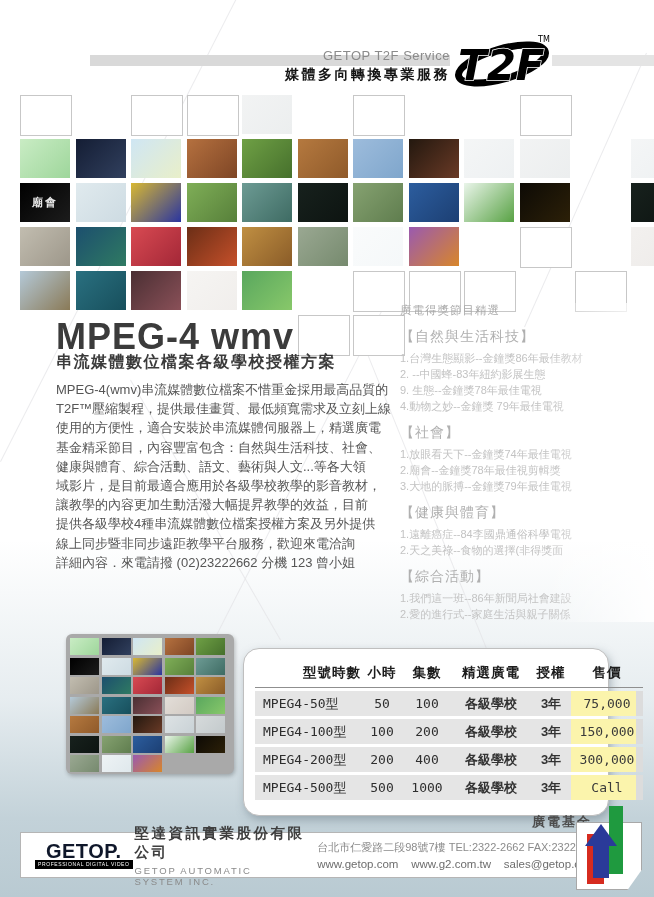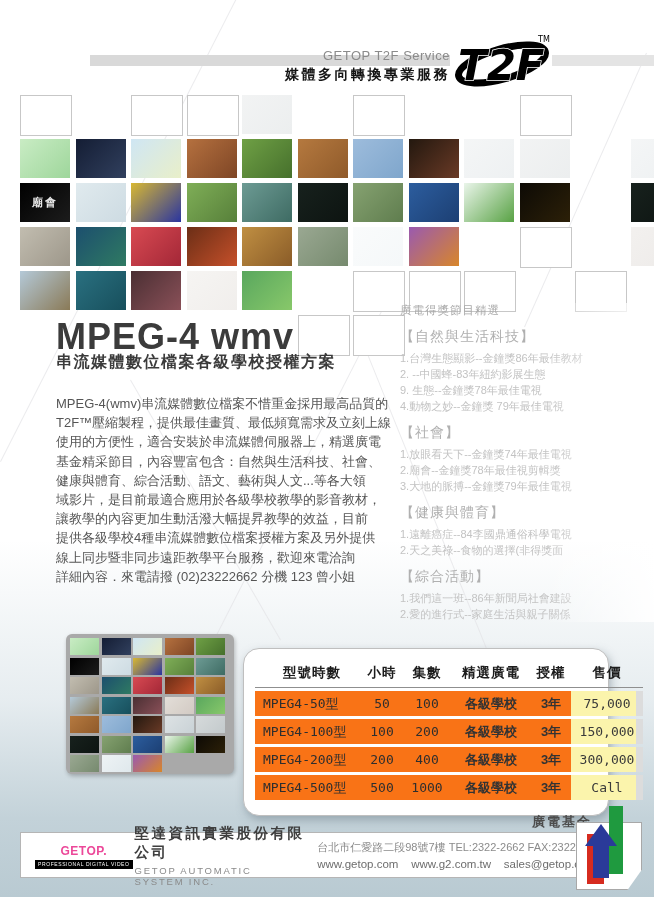--- a/index.html
+++ b/index.html
@@ -24,21 +24,21 @@
 
   
   .cell{position:absolute;width:50px;height:39px;z-index:2;display:flex;align-items:center;justify-content:center;}
   .cell.box{background:#ffffff;border:1px solid #c7c7c7;}
   .cell.faded{opacity:.32;}
   .cell span{font-size:11px;font-weight:bold;letter-spacing:2px;}
 
   
   .title-en{position:absolute;left:56px;top:316px;font-size:36px;font-weight:bold;color:#3b3b3b;letter-spacing:1px;z-index:4;margin:0;}
   .title-zh{position:absolute;left:56px;top:352px;font-size:16px;font-weight:bold;color:#3b3b3b;letter-spacing:1.5px;z-index:4;margin:0;white-space:nowrap;}
-  .body-text{position:absolute;left:56px;top:394px;width:336px;font-size:13px;line-height:19.2px;color:#555555;z-index:4;white-space:pre-line;margin:0;text-align:justify;}
+  .body-text{position:absolute;left:56px;top:380px;width:336px;font-size:13px;line-height:19.2px;color:#555555;z-index:4;white-space:pre-line;margin:0;text-align:justify;}
 
   
   .awards{position:absolute;left:400px;top:303px;width:254px;z-index:3;color:#c3c3c3;}
   .awards:after{content:"";position:absolute;right:0;top:0;width:110px;height:100%;
     background:linear-gradient(90deg,rgba(255,255,255,0),rgba(255,255,255,.95));pointer-events:none;}
   .aw-title{font-size:11.5px;color:#a9a9a9;margin-bottom:10px;letter-spacing:1px;}
   .aw-cat{font-size:14px;color:#b0b0b0;margin:10px 0 4px 0;letter-spacing:1px;}
   .aw-item{font-size:11px;line-height:16px;white-space:nowrap;overflow:hidden;}
 
   
@@ -46,34 +46,34 @@
     border-radius:6px;box-shadow:1px 2px 4px rgba(0,0,0,.25);z-index:3;
     display:flex;flex-wrap:wrap;align-content:flex-start;gap:2.5px;padding:4px;box-sizing:border-box;}
   .mcell{width:29px;height:17px;}
 
   
   .panel{position:absolute;left:243px;top:648px;width:366px;z-index:4;background:#ffffff;
     border:1px solid #bfbfbf;border-radius:16px;box-shadow:2px 4px 9px rgba(110,125,135,.5);
     padding:10px 11px 12px 11px;box-sizing:border-box;}
   table.price{border-collapse:separate;border-spacing:0 3px;width:100%;table-layout:fixed;}
   table.price th{font-size:13.5px;font-weight:bold;color:#1c1c1c;padding:2px 0 5px 0;border-bottom:1px solid #8f8f8f;letter-spacing:1px;}
-  table.price th.c0{text-align:center;padding-left:8px;width:98px;}
+  table.price th.c0{text-align:right;padding-left:8px;width:98px;}
   table.price th.c1{width:42px;} table.price th.c2{width:48px;}
   table.price th.c3{width:80px;} table.price th.c4{width:40px;} table.price th.c5{width:72px;}
-  table.price td{background:#f97316;font-family:"DejaVu Sans Mono",monospace;font-size:13px;color:#2e2e2e;
+  table.price td{background:#e5e5e5;font-family:"DejaVu Sans Mono",monospace;font-size:13px;color:#2e2e2e;
     height:23px;text-align:center;vertical-align:middle;}
   table.price td.c0{text-align:left;padding-left:8px;}
   table.price td.c3,table.price td.c4{font-family:"Liberation Sans",sans-serif;font-weight:bold;color:#333;}
   table.price td.price{background:linear-gradient(90deg,#fbf4ac 90%,#dcdcdc 90%);color:#3a3a3a;}
 
   
   .footer{position:absolute;left:20px;top:832px;width:585px;height:46px;background:#ffffff;border:1px solid #b5b5b5;
     z-index:5;display:flex;align-items:center;box-sizing:border-box;}
   .getop{margin-left:14px;text-align:center;}
-  .getop .word{font-weight:900;font-size:12px;color:#ec4899;letter-spacing:.5px;line-height:18px;}
+  .getop .word{font-weight:900;font-size:20px;color:#0f172a;letter-spacing:.5px;line-height:18px;}
   .getop .bar{background:#000;color:#fff;font-size:5px;letter-spacing:.6px;padding:1.5px 3px;white-space:nowrap;}
   .company{margin-left:2px;}
   .company .zh{font-size:14.5px;font-weight:bold;color:#3f3f3f;letter-spacing:2.5px;}
   .company .en{font-size:9.5px;color:#8a8a8a;letter-spacing:1.8px;margin-top:3px;}
   .contact{margin-left:12px;}
   .contact .addr{font-size:11px;color:#8b8b8b;white-space:pre;}
   .contact .web{font-size:11.5px;color:#6d6d6d;white-space:pre;margin-top:3px;}
 
   
   .fund-label{position:absolute;left:532px;top:813px;font-size:13px;font-weight:bold;color:#4c4c4c;letter-spacing:2px;z-index:6;}

